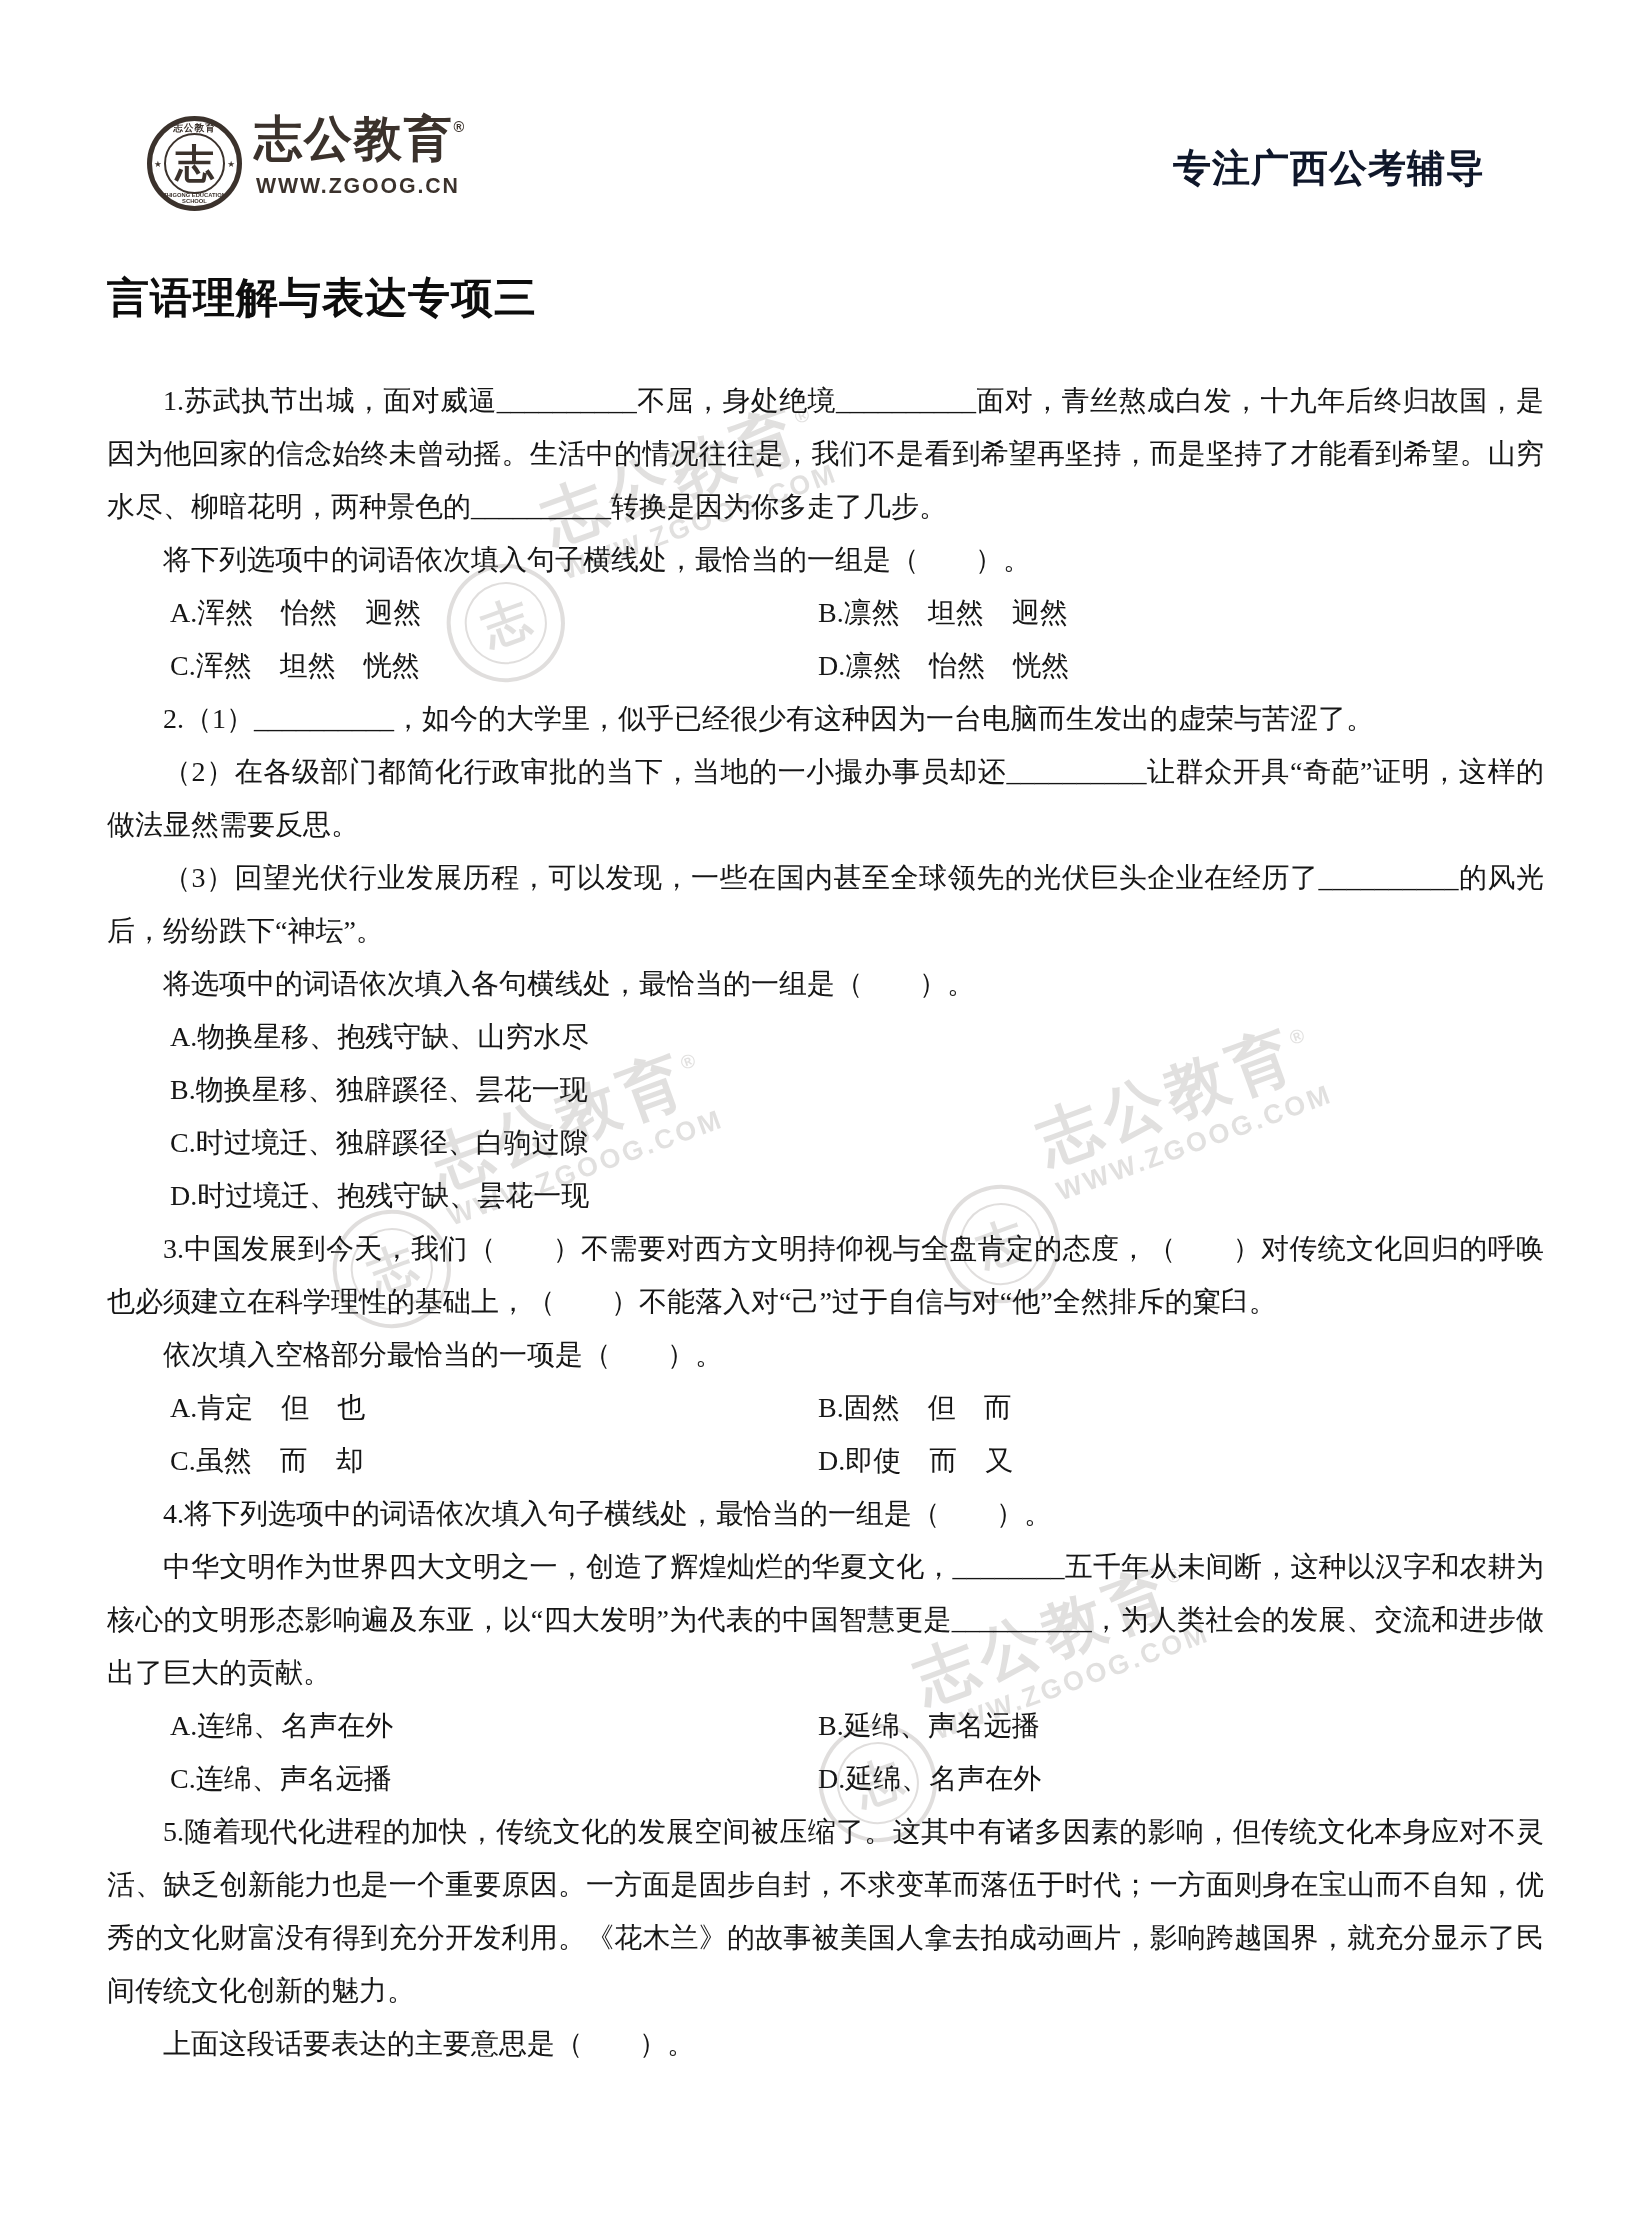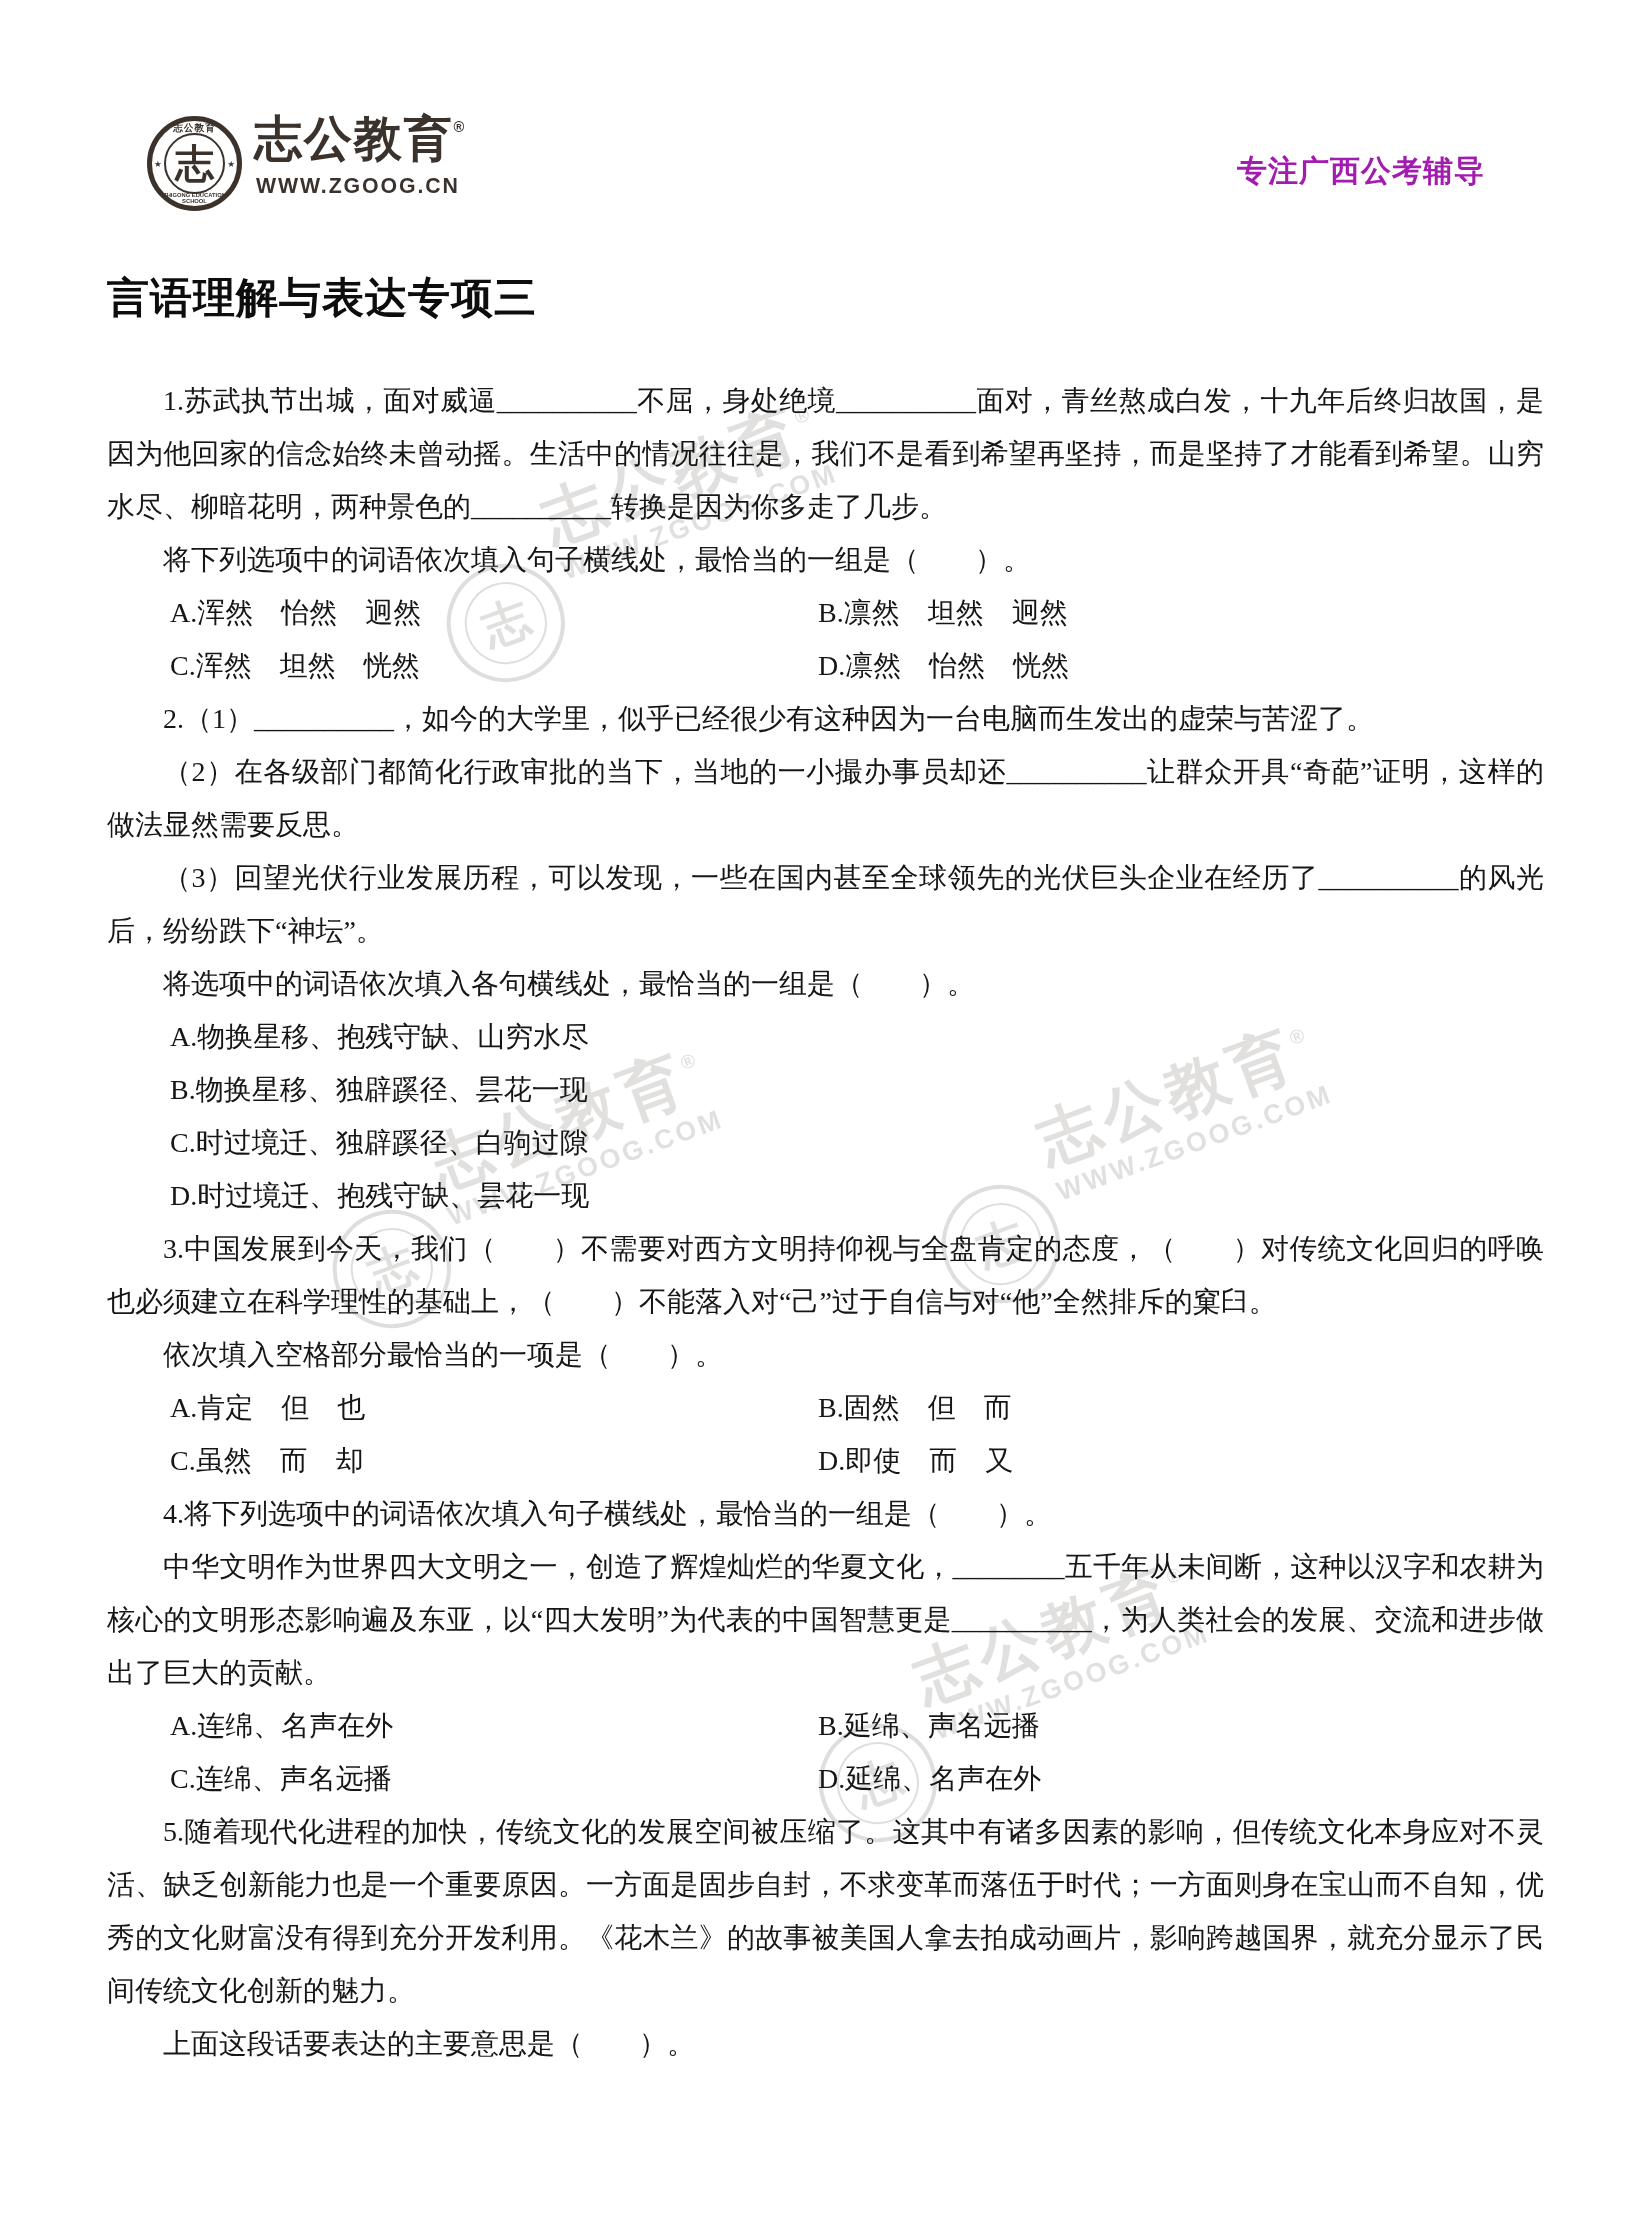--- a/index.html
+++ b/index.html
@@ -72,23 +72,23 @@
     font-family:"Liberation Sans","DejaVu Sans",sans-serif;
     font-weight:900;font-size:48px;color:#3b322c;letter-spacing:1.9px;line-height:1;
   }
   .logo-brand sup{font-size:14.6px;vertical-align:23px;}
   .logo-url{
     position:absolute;left:256px;top:176px;
     font-family:"Liberation Sans","DejaVu Sans",sans-serif;
     font-weight:bold;font-size:21.3px;color:#3b322c;letter-spacing:1.9px;line-height:1;
   }
   .tagline{
-    position:absolute;right:166px;top:156px;
-    font-family:"Liberation Sans","DejaVu Sans",sans-serif;
-    font-weight:bold;font-size:30px;color:#a21caf;letter-spacing:1px;line-height:1;
+    position:absolute;right:166px;top:149px;
+    font-family:"Liberation Sans","DejaVu Sans",sans-serif;
+    font-weight:bold;font-size:38px;color:#0f172a;letter-spacing:1px;line-height:1;
   }
 
   
   .doc-title{
     position:absolute;left:107px;width:1437px;top:274px;z-index:2;
     text-align:left;margin:0;
     font-family:"Liberation Sans","DejaVu Sans",sans-serif;
     font-weight:bold;font-size:42px;color:#0d0d0d;letter-spacing:1px;line-height:1.15;
   }
 

